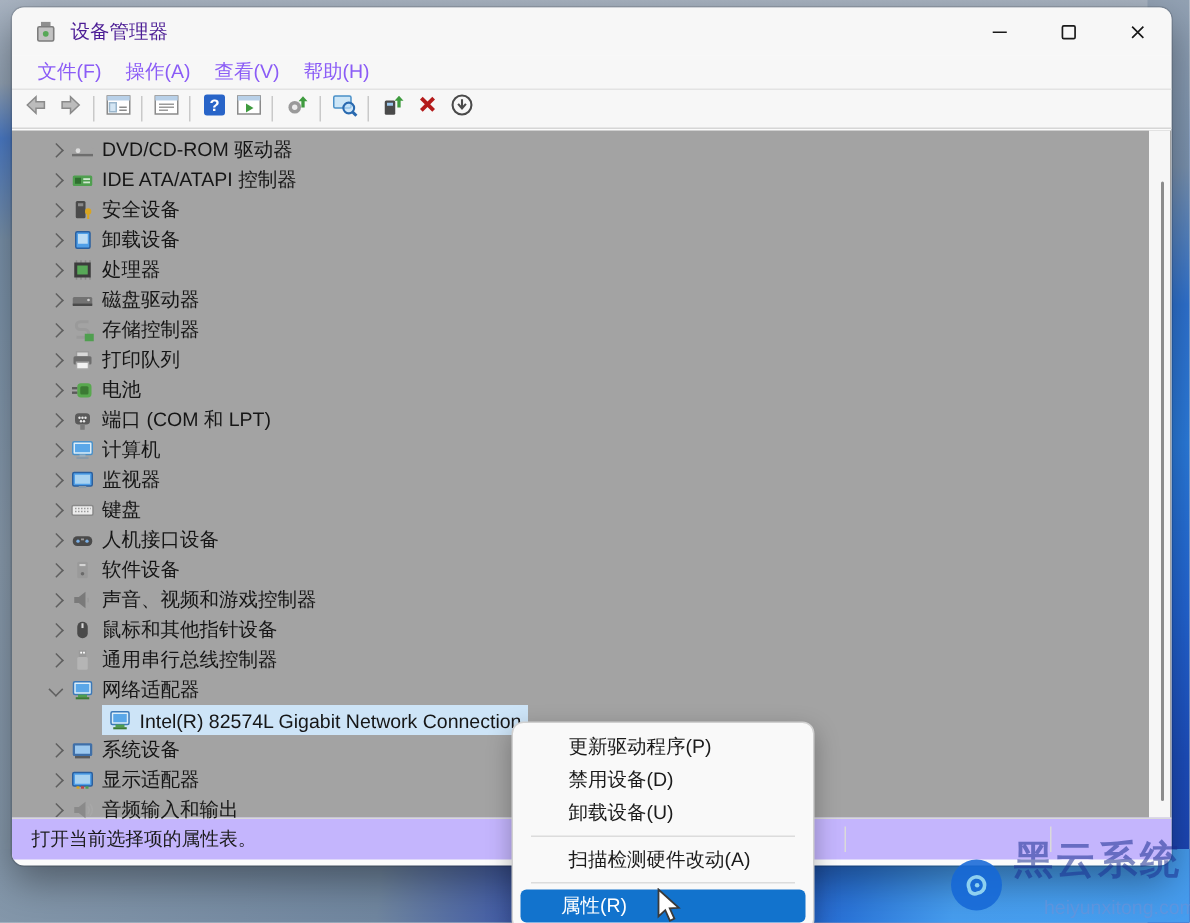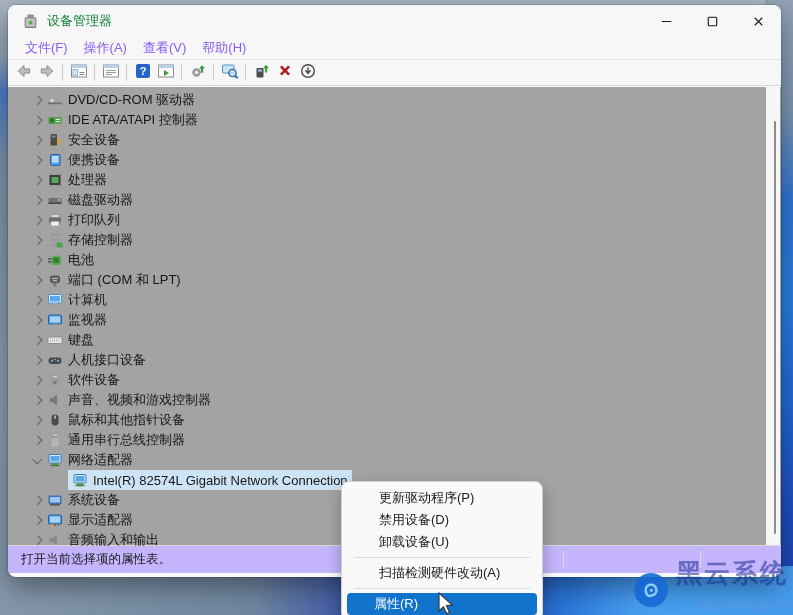--- a/index.html
+++ b/index.html
@@ -15,21 +15,21 @@
       radial-gradient(circle at 108% 160%, rgba(72,160,240,.95) 0 26%, rgba(46,127,224,.85) 34%, transparent 46%),
       linear-gradient(96deg,#8497aa 0%,#70869f 32%,#3a55a8 45%,#16309d 56%,#1b3fae 72%,#2e7fe0 88%,#1d52c4 100%); }
 
   
   .window { position:absolute; left:8px; top:5px; width:773px; height:572px; z-index:1;
     background:#fbfbfb; border-radius:8px; overflow:hidden;
     box-shadow:0 10px 26px rgba(0,0,0,.38), 0 0 0 1px rgba(0,0,0,.12); }
 
   .titlebar { height:32px; background:#f7f7f7; display:flex; align-items:center; padding-left:14px; position:relative; }
   .app-icon { width:17px; height:17px; margin-right:8px; }
-  .title-text { font-size:13px; color:#15803d; }
+  .title-text { font-size:13px; color:#4c1d95; }
   .win-controls { position:absolute; right:0; top:0; height:32px; display:flex; }
   .win-btn { width:46px; height:32px; display:flex; align-items:center; justify-content:center; }
   .win-btn svg { width:15px; height:15px; }
 
   .menubar { height:23px; background:#f7f7f7; display:flex; align-items:center; padding-left:9px; border-bottom:1px solid #e3e3e3; }
   .menu-item { font-size:13px; color:#8b5cf6; padding:2px 8px; }
 
   .toolbar { height:26px; background:#f7f7f7; display:flex; align-items:center; padding-left:4px; border-bottom:1px solid #d6d6d6; }
   .tb-btn { width:23px; height:22px; display:flex; align-items:center; justify-content:center; }
   .tb-btn svg { width:18px; height:18px; }
@@ -240,21 +240,21 @@
           <span class="tlabel">安全设备</span>
         </div>
         <div class="row">
           <span class="chev collapsed"></span>
           <span class="ticon">
             <svg viewBox="0 0 16 16">
               <rect x="3.5" y="2.5" width="9.5" height="11" rx="1" fill="#4f9fe8" stroke="#2a5f9e"></rect>
               <rect x="5" y="4" width="6.5" height="6.5" fill="#bcdcf4"></rect>
             </svg>
           </span>
-          <span class="tlabel">便携设备</span>
+          <span class="tlabel">卸载设备</span>
         </div>
         <div class="row">
           <span class="chev collapsed"></span>
           <span class="ticon">
             <svg viewBox="0 0 16 16">
               <path d="M4 1.5v2M7 1.5v2M10 1.5v2M13 1.5v2M4 12.5v2M7 12.5v2M10 12.5v2M13 12.5v2" stroke="#8a8a8a"></path>
               <rect x="2.5" y="3" width="11" height="10" fill="#3c3c3c"></rect>
               <rect x="4.5" y="5" width="7" height="6" fill="#57a857"></rect>
             </svg>
           </span>
@@ -268,36 +268,36 @@
               <rect x="1.5" y="10.4" width="13" height="1.6" fill="#4a4a4a"></rect>
               <circle cx="12" cy="8" r="0.9" fill="#cfcfcf"></circle>
             </svg>
           </span>
           <span class="tlabel">磁盘驱动器</span>
         </div>
         <div class="row">
           <span class="chev collapsed"></span>
           <span class="ticon">
             <svg viewBox="0 0 16 16">
+              <path d="M12 2.5H6.5a2.6 2.6 0 000 5.2h3a2.6 2.6 0 010 5.2H4" fill="none" stroke="#9a9a9a" stroke-width="2"></path>
+              <rect x="9.5" y="10.5" width="6" height="5" fill="#4f9f4f"></rect>
+            </svg>
+          </span>
+          <span class="tlabel">存储控制器</span>
+        </div>
+        <div class="row">
+          <span class="chev collapsed"></span>
+          <span class="ticon">
+            <svg viewBox="0 0 16 16">
               <rect x="4" y="2.5" width="8" height="3.5" fill="#d8d8d8" stroke="#9a9a9a"></rect>
               <rect x="2" y="5.5" width="12" height="5.5" rx="1" fill="#6d6d6d"></rect>
               <rect x="4" y="9.5" width="8" height="4.5" fill="#f2f2f2" stroke="#a8a8a8"></rect>
             </svg>
           </span>
           <span class="tlabel">打印队列</span>
-        </div>
-        <div class="row">
-          <span class="chev collapsed"></span>
-          <span class="ticon">
-            <svg viewBox="0 0 16 16">
-              <path d="M12 2.5H6.5a2.6 2.6 0 000 5.2h3a2.6 2.6 0 010 5.2H4" fill="none" stroke="#9a9a9a" stroke-width="2"></path>
-              <rect x="9.5" y="10.5" width="6" height="5" fill="#4f9f4f"></rect>
-            </svg>
-          </span>
-          <span class="tlabel">存储控制器</span>
         </div>
         <div class="row">
           <span class="chev collapsed"></span>
           <span class="ticon">
             <svg viewBox="0 0 16 16">
               <rect x="4.5" y="3.5" width="9.5" height="9.5" rx="2.5" fill="#58a84e"></rect>
               <rect x="6.5" y="5.5" width="5.5" height="5.5" rx="1" fill="#3c7a34"></rect>
               <rect x="1" y="6" width="3.5" height="1.6" fill="#5a5a5a"></rect>
               <rect x="1" y="9" width="3.5" height="1.6" fill="#5a5a5a"></rect>
             </svg>

